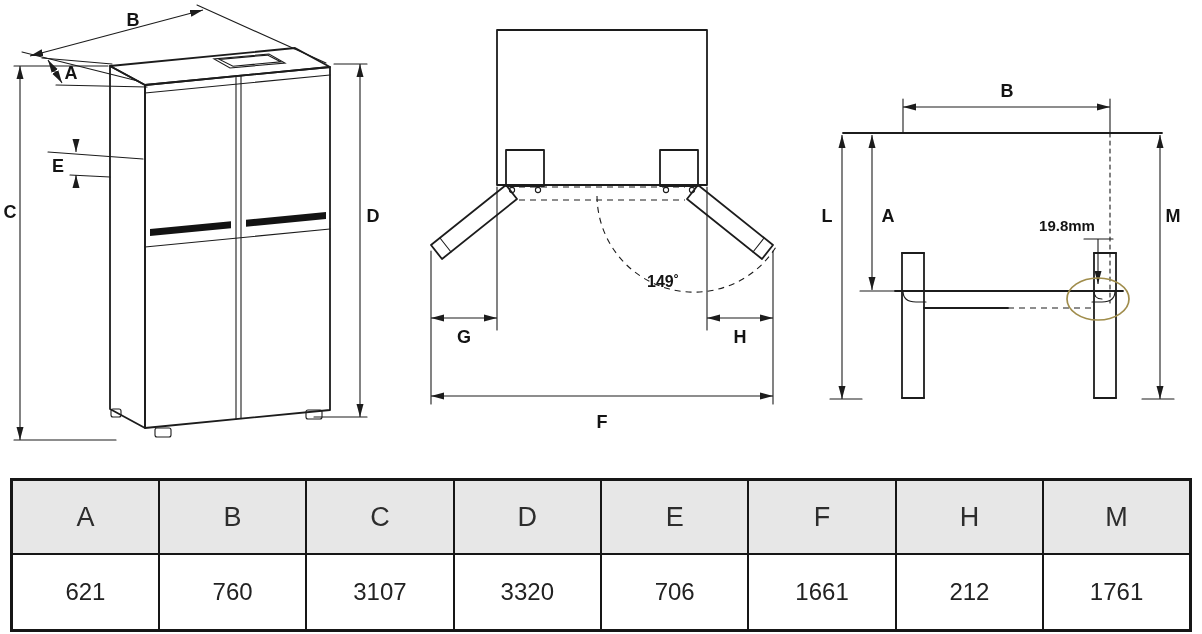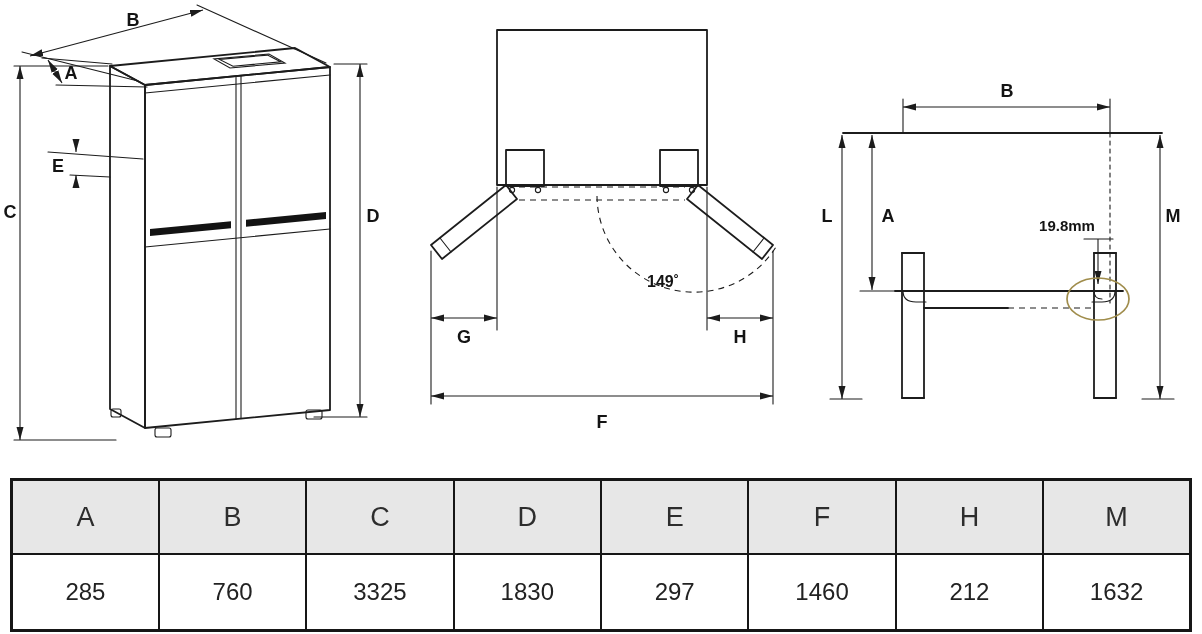--- a/index.html
+++ b/index.html
@@ -205,26 +205,26 @@
           <th>A</th>
           <th>B</th>
           <th>C</th>
           <th>D</th>
           <th>E</th>
           <th>F</th>
           <th>H</th>
           <th>M</th>
         </tr>
         <tr>
-          <td>285</td>
+          <td>621</td>
           <td>760</td>
-          <td>3325</td>
-          <td>1830</td>
-          <td>297</td>
-          <td>1460</td>
+          <td>3107</td>
+          <td>3320</td>
+          <td>706</td>
+          <td>1661</td>
           <td>212</td>
-          <td>1632</td>
+          <td>1761</td>
         </tr>
       </tbody>
     </table>
   </div>
 
 </div>
 
 </body></html>

